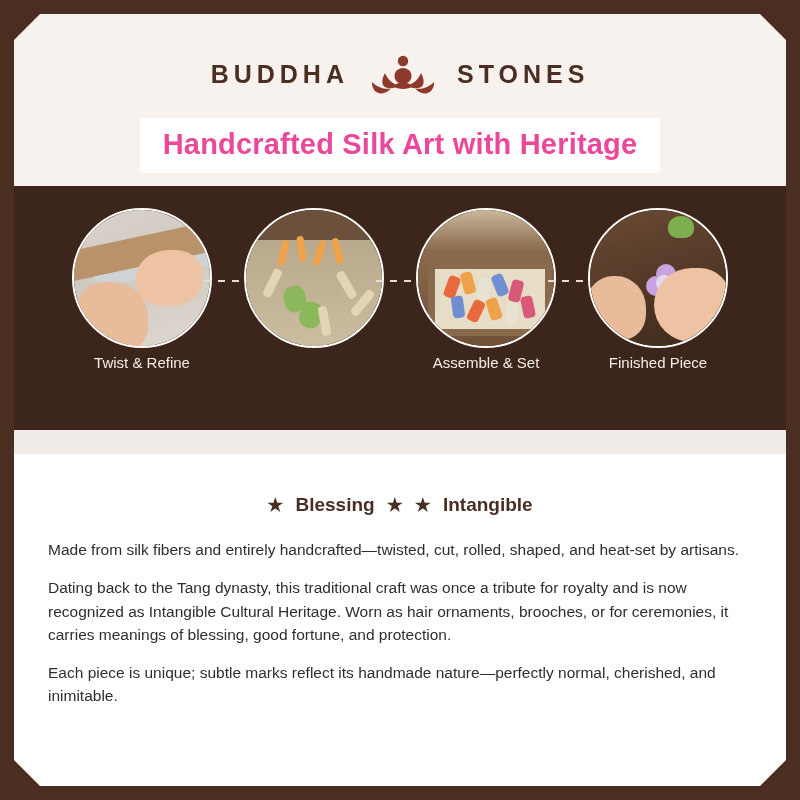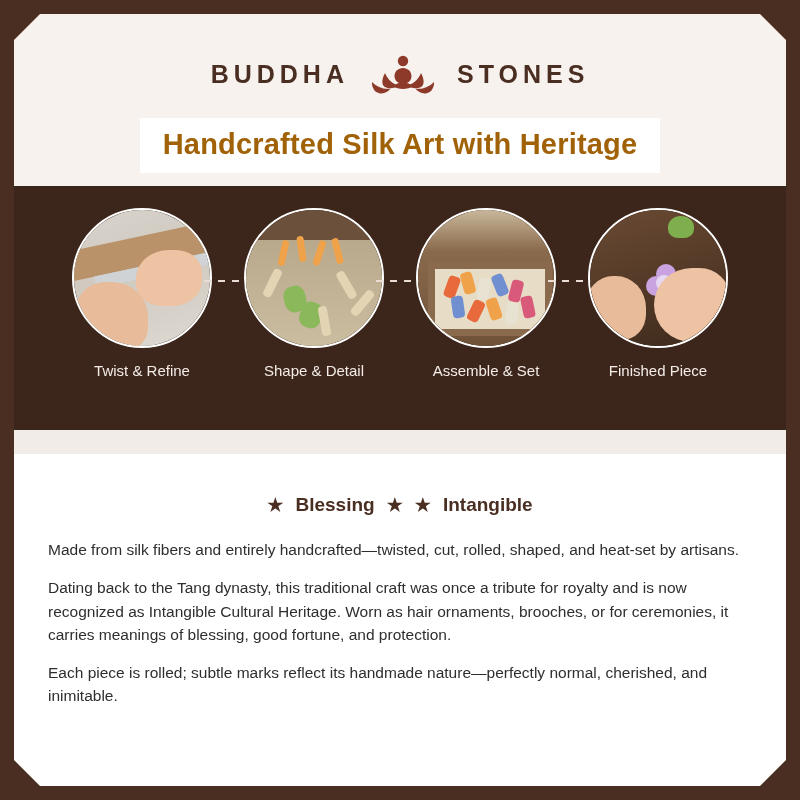--- a/index.html
+++ b/index.html
@@ -56,21 +56,21 @@
 
   .title-band {
     margin: 16px auto 0;
     width: 520px;
     background: #ffffff;
     padding: 10px 0 12px;
   }
   .title-band h1 {
     font-size: 29px;
     font-weight: bold;
-    color: #a16207;
+    color: #ec4899;
     letter-spacing: .2px;
   }
 
   
   .steps {
     position: relative;
     height: 244px;
     background: #3c251b;
     padding-top: 22px;
   }
@@ -88,21 +88,21 @@
   }
   .circle {
     width: 140px; height: 140px;
     border-radius: 50%;
     margin: 0 auto;
     overflow: hidden;
     position: relative;
     border: 2px solid #ffffff;
   }
   .step-label {
-    margin-top: 14px;
+    margin-top: 6px;
     color: #f3ece7;
     font-size: 15px;
   }
   .dots {
     position: absolute;
     top: 72px;
     right: -22px;
     width: 46px;
     height: 2px;
     background: repeating-linear-gradient(to right, #e8dcd4 0 7px, transparent 7px 14px);
@@ -223,21 +223,20 @@
               <div class="stick" style="left:70px; top:30px; transform:rotate(18deg)"></div>
               <div class="stick" style="left:88px; top:28px; transform:rotate(-14deg)"></div>
               <div class="pale" style="left:22px; top:58px; transform:rotate(26deg)"></div>
               <div class="pale" style="left:96px; top:60px; transform:rotate(-30deg)"></div>
               <div class="pale" style="left:112px; top:78px; transform:rotate(40deg)"></div>
               <div class="green" style="left:38px; top:76px; transform:rotate(-14deg)"></div>
               <div class="green" style="left:54px; top:92px; transform:rotate(20deg)"></div>
               <div class="pale" style="left:74px; top:96px; transform:rotate(-10deg)"></div>
             </div>
           </div>
-          <div class="step-label">Shape &amp; Detail</div>
           <div class="dots"></div>
         </div>
 
         <div class="step">
           <div class="circle">
             <div class="ph p3">
               <div class="tray"></div>
               <div class="bit" style="left:28px; top:66px; background:#e8693c; transform:rotate(20deg)"></div>
               <div class="bit" style="left:44px; top:62px; background:#f0a24a; transform:rotate(-15deg)"></div>
               <div class="bit" style="left:60px; top:68px; background:#e8e2d2; transform:rotate(10deg)"></div>
@@ -282,21 +281,21 @@
         <span class="star">★</span>
         <span>Blessing</span>
         <span class="star">★</span>
         <span class="star">★</span>
         <span>Intangible</span>
       </div>
 
       <div class="paras">
         <p>Made from silk fibers and entirely handcrafted—twisted, cut, rolled, shaped, and heat-set by artisans.</p>
         <p>Dating back to the Tang dynasty, this traditional craft was once a tribute for royalty and is now recognized as Intangible Cultural Heritage. Worn as hair ornaments, brooches, or for ceremonies, it carries meanings of blessing, good fortune, and protection.</p>
-        <p>Each piece is rolled; subtle marks reflect its handmade nature—perfectly normal, cherished, and inimitable.</p>
+        <p>Each piece is unique; subtle marks reflect its handmade nature—perfectly normal, cherished, and inimitable.</p>
       </div>
     </div>
 
   </div>
 
   <div class="cut cut-tl"></div>
   <div class="cut cut-tr"></div>
   <div class="cut cut-bl"></div>
   <div class="cut cut-br"></div>
 </div>

